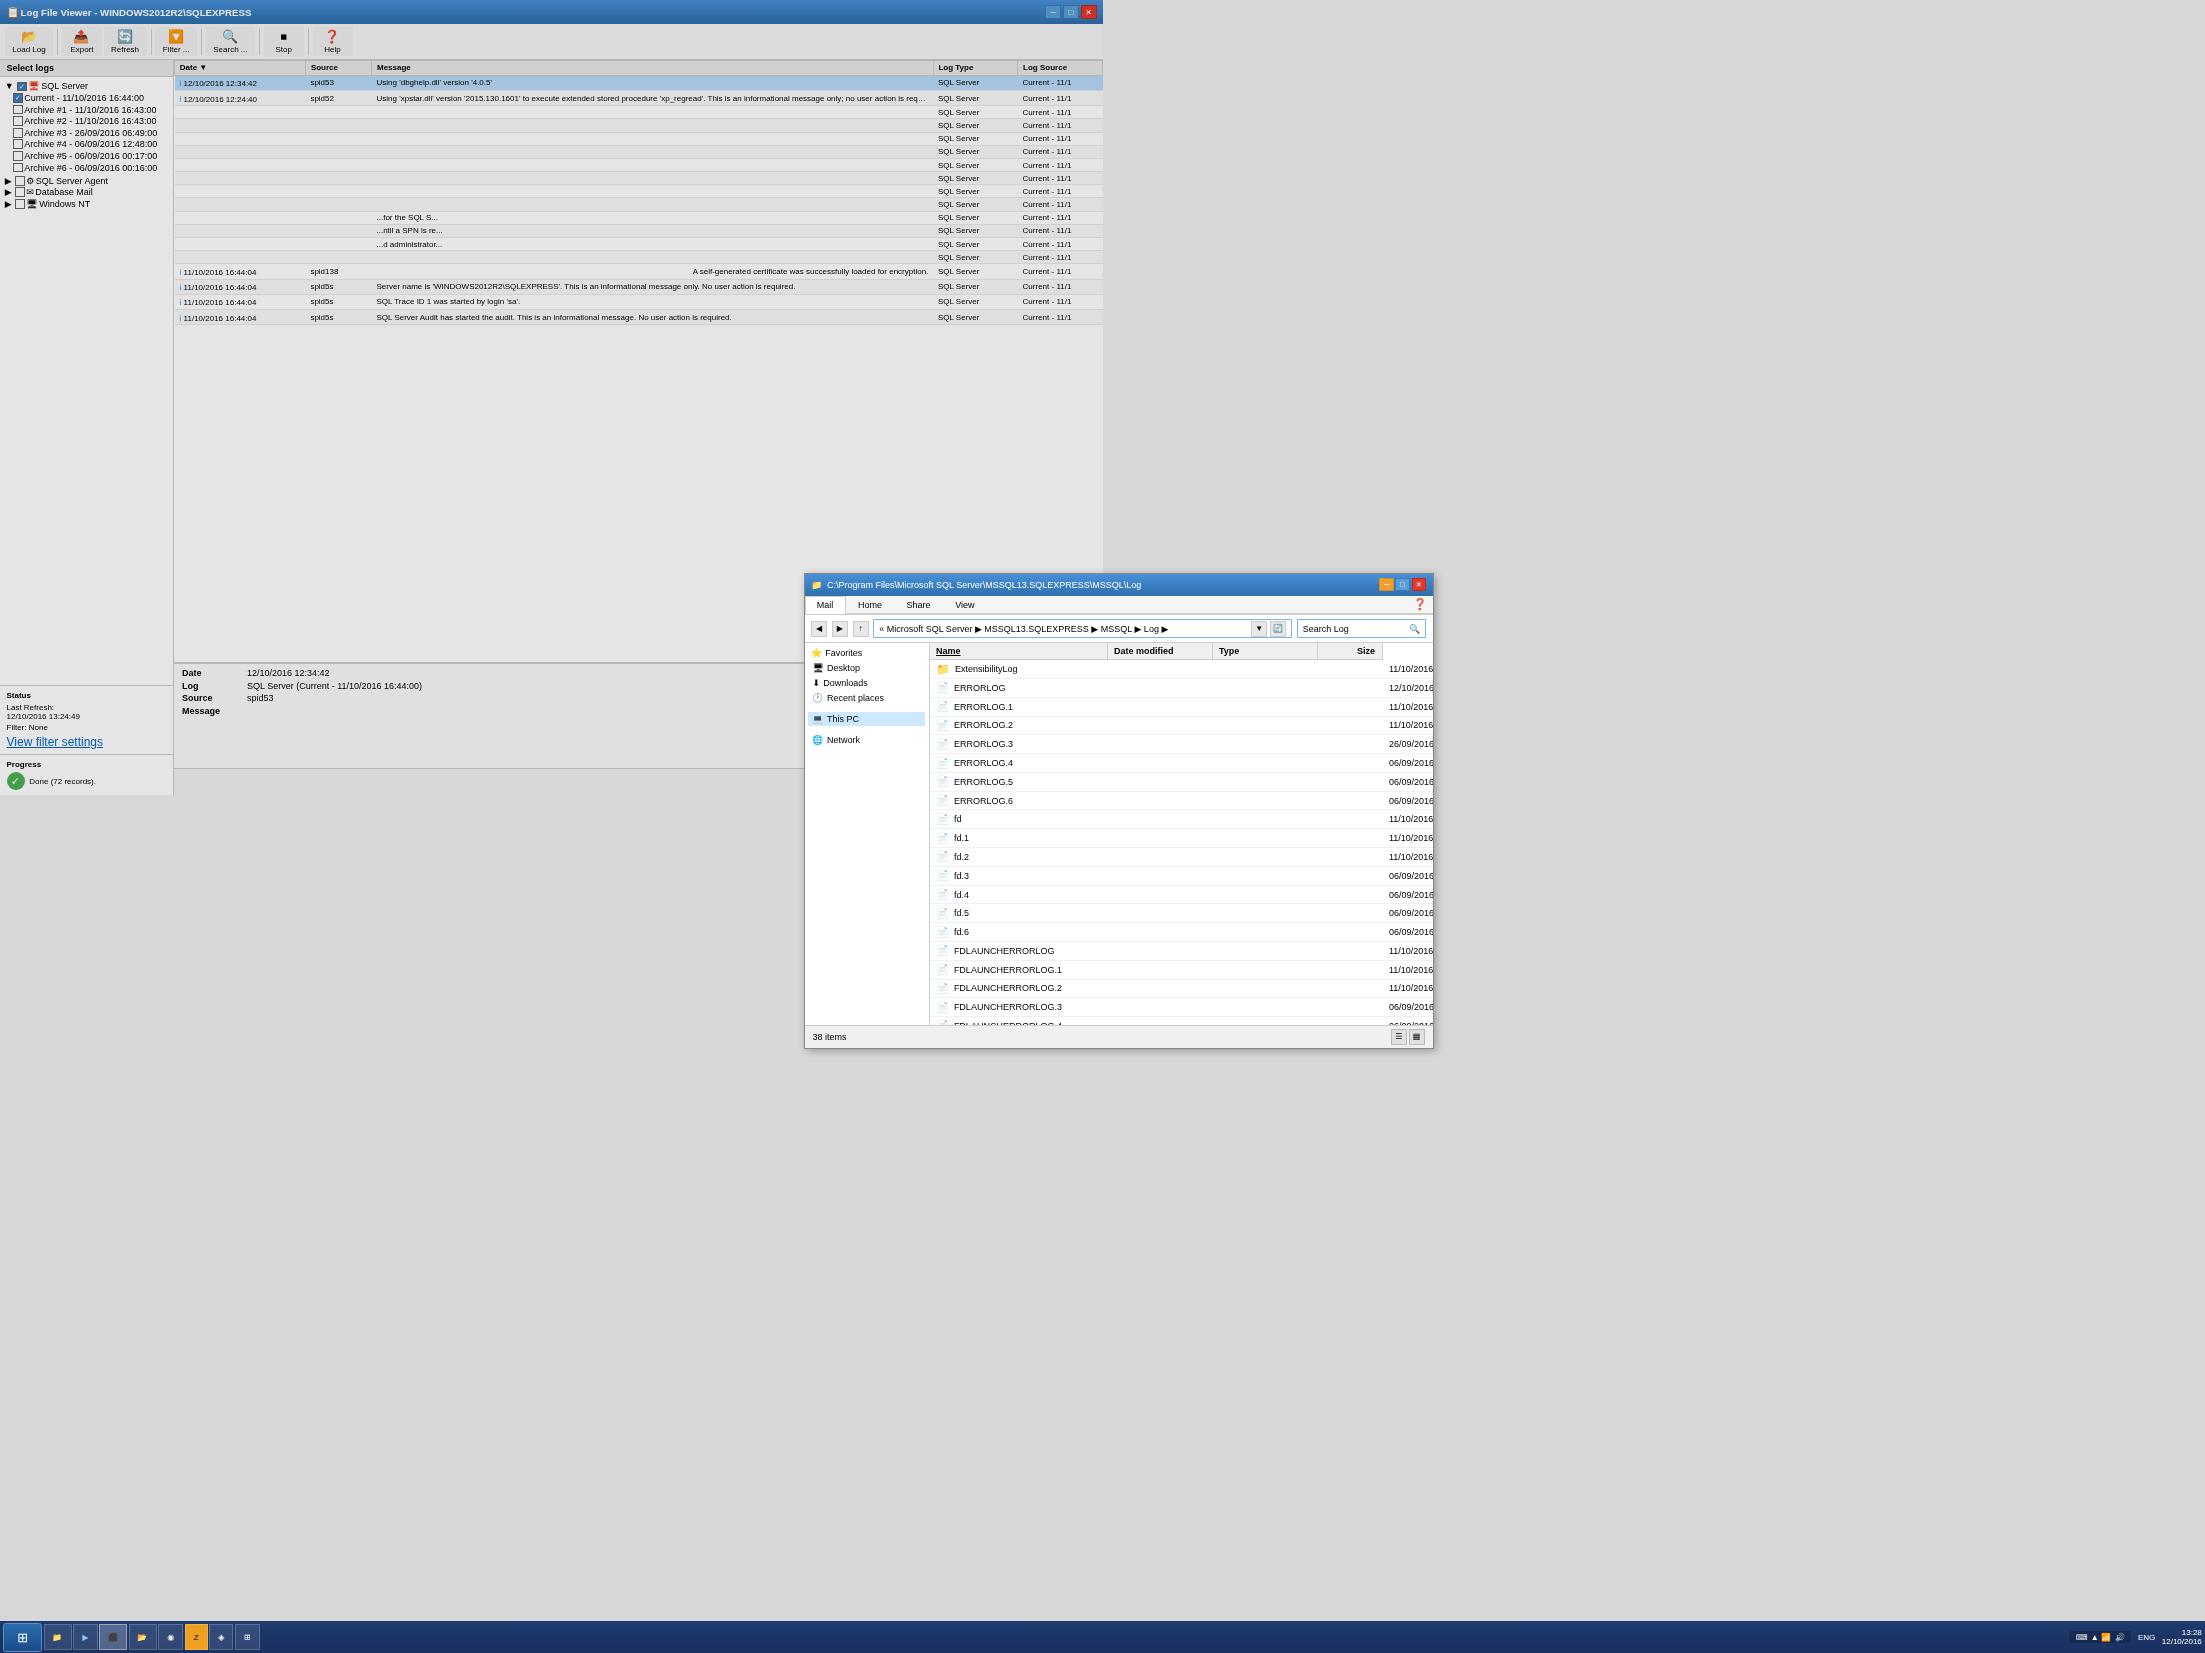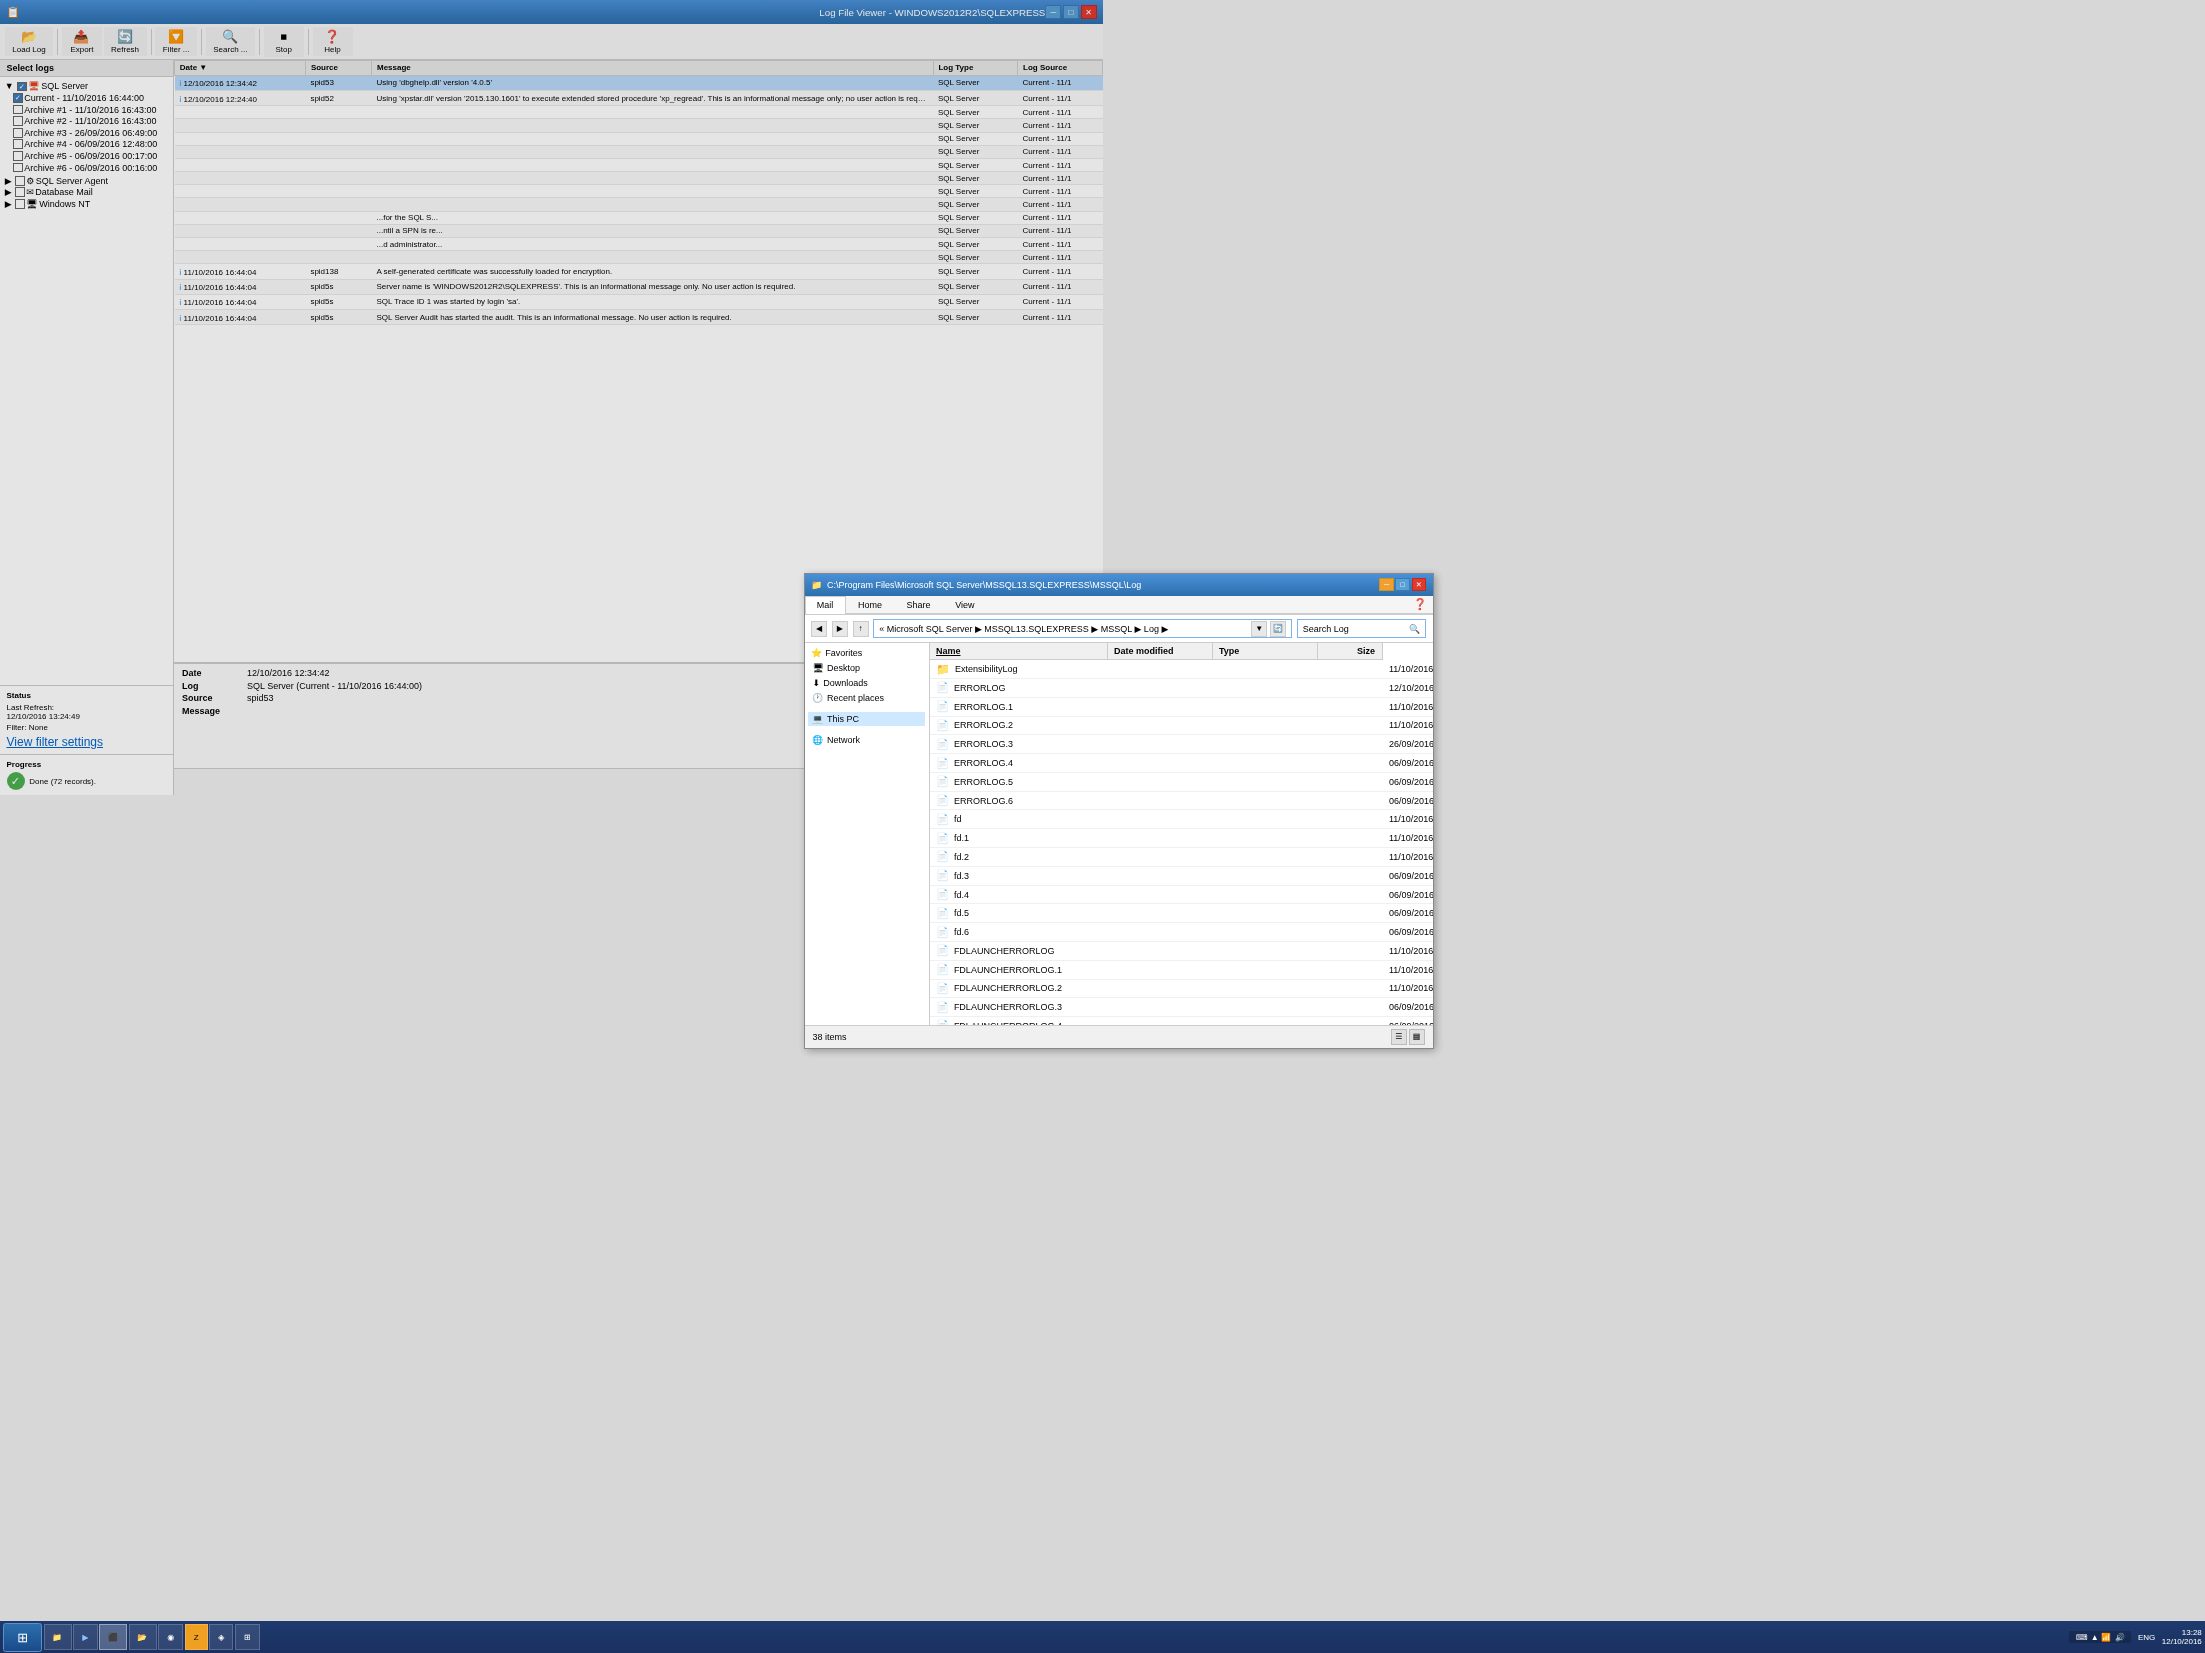--- a/index.html
+++ b/index.html
@@ -1,20 +1,20 @@
 <!DOCTYPE html>
 <html style="font-size:13px"><head>
   <meta charset="utf-8">
   <style>
     * { margin: 0; padding: 0; box-sizing: border-box; }
     body { font-family: 'Segoe UI', Tahoma, sans-serif; font-size: 9px; background: #f0f0f0; overflow: hidden; width: 1103px; height: 827px; }
 
     
     .title-bar { background: linear-gradient(to bottom, #4a90d9, #2c6fad); color: white; display: flex; align-items: center; justify-content: space-between; padding: 3.2px 6.5px; height: 24px; }
-    .title-bar-title { flex: 1; text-align: right; font-size: 9.7px; font-weight: normal; }
+    .title-bar-title { flex: 1; text-align: left; font-size: 9.7px; font-weight: bold; }
     .title-bar-controls { display: flex; gap: 1.6px; }
     .title-bar-btn { width: 16px; height: 14.5px; background: #5a9fd4; border: 0.8px solid #3a7ab8; color: white; font-size: 8px; cursor: pointer; display: flex; align-items: center; justify-content: center; }
 
     
     .toolbar { background: #f5f5f5; border-bottom: 0.8px solid #ccc; display: flex; align-items: center; padding: 2.4px 4.8px; height: 36px; gap: 1.6px; }
     .toolbar-btn { display: flex; flex-direction: column; align-items: center; padding: 1.6px 6.5px; cursor: pointer; border: 0.8px solid transparent; font-size: 8px; gap: 0.8px; min-width: 40px; }
     .toolbar-btn .icon { font-size: 13px; }
     .toolbar-separator { width: 0.8px; height: 26px; background: #ccc; margin: 0 2.4px; }
 
     
@@ -351,21 +351,21 @@
             <tr>
     <td style="min-width:105px;"></td>
     <td></td>
     <td style="max-width:484px; overflow:hidden; text-overflow:ellipsis;"></td>
     <td>SQL Server</td>
     <td>Current - 11/1</td>
   </tr>
             <tr>
     <td style="min-width:105px;"><span style="color:#2196F3;">ℹ</span> 11/10/2016 16:44:04</td>
     <td>spid138</td>
-    <td style="max-width:484px; overflow:hidden; text-overflow:ellipsis;">A self-generated certificate was successfully loaded for encryption.</td>
+    <td style="max-width:484px; overflow:hidden; text-overflow:ellipsis;text-align:right;">A self-generated certificate was successfully loaded for encryption.</td>
     <td>SQL Server</td>
     <td>Current - 11/1</td>
   </tr>
             <tr>
     <td style="min-width:105px;"><span style="color:#2196F3;">ℹ</span> 11/10/2016 16:44:04</td>
     <td>spid5s</td>
     <td style="max-width:484px; overflow:hidden; text-overflow:ellipsis;">Server name is 'WINDOWS2012R2\SQLEXPRESS'. This is an informational message only. No user action is required.</td>
     <td>SQL Server</td>
     <td>Current - 11/1</td>
   </tr>

